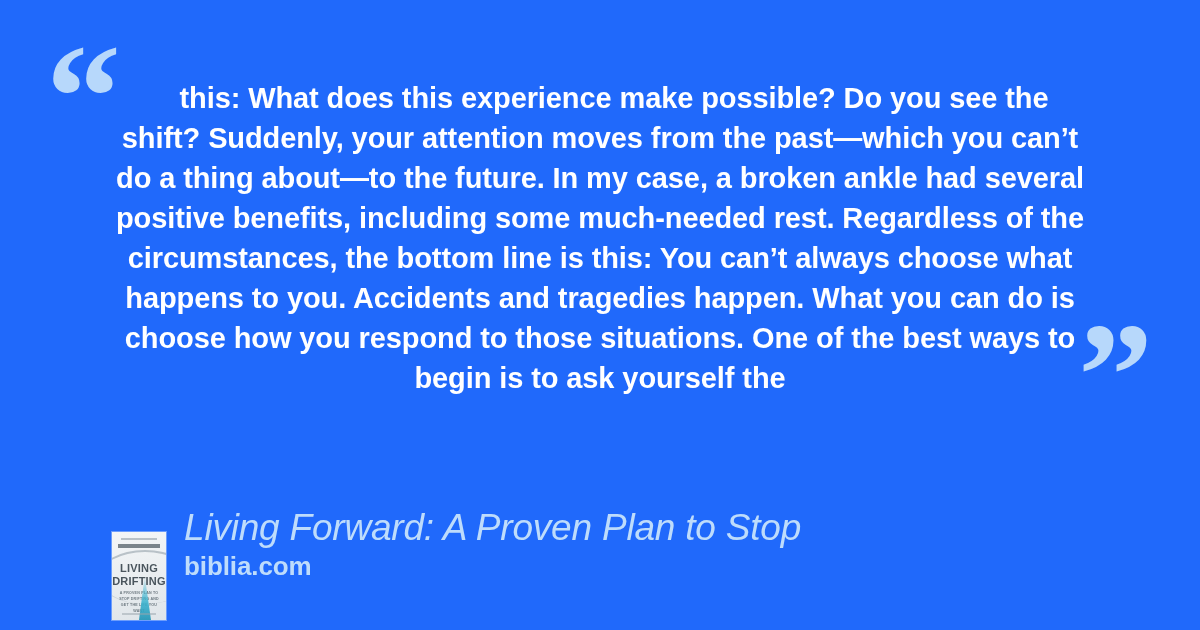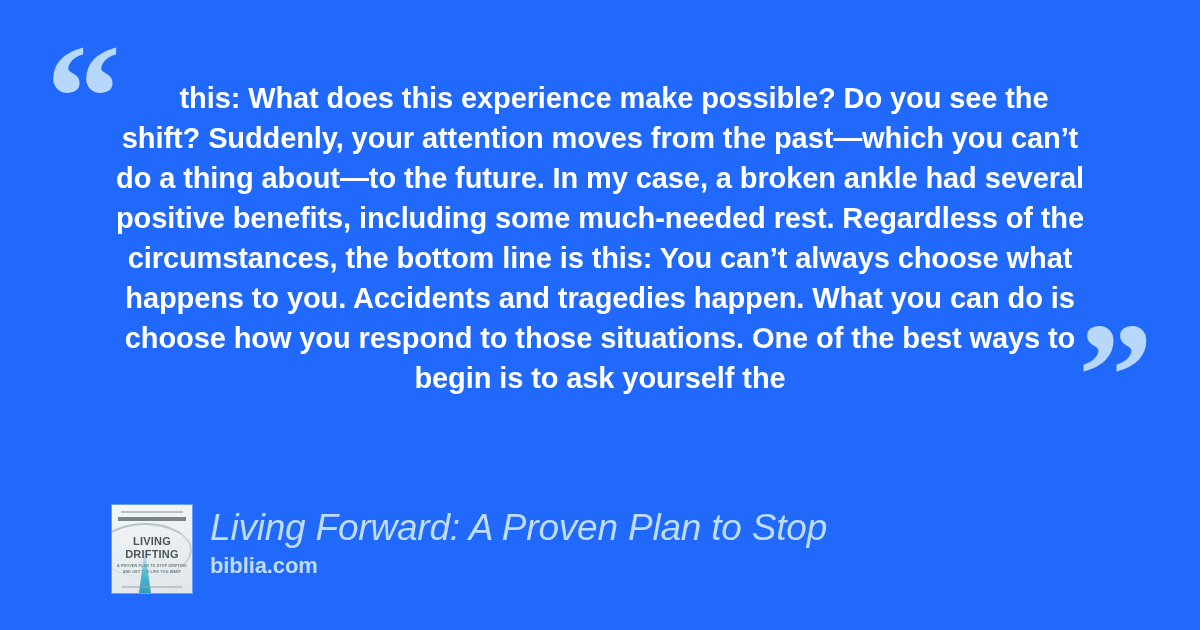--- a/index.html
+++ b/index.html
@@ -68,26 +68,27 @@
     position: absolute;
     left: 112px;
     top: 505px;
     display: flex;
     align-items: flex-start;
   }
 
   
   .book-cover {
     position: relative;
-    width: 80px;
+    width: 54px;
     height: 88px;
     background: linear-gradient(170deg, #f4f6f7 0%, #e9edf0 55%, #dfe5e9 100%);
     flex: 0 0 auto;
     overflow: hidden;
     box-shadow: 0 0 0 1px rgba(255,255,255,0.35);
+    margin-top: 27px;
   }
   .bc-topline {
     position: absolute;
     top: 6px;
     left: 9px;
     right: 9px;
     height: 2px;
     background: #9aa6ae;
     opacity: .65;
   }
@@ -171,21 +172,21 @@
     line-height: 42px;
     letter-spacing: -0.2px;
     white-space: nowrap;
     font-style: italic;
   }
   .site-name {
     margin: 4px 0 0 0;
     color: #bedcfb;
     font-family: "Liberation Sans", sans-serif;
     font-weight: 700;
-    font-size: 22px;
+    font-size: 26px;
     line-height: 26px;
     letter-spacing: -0.1px;
   }
 </style>
 </head>
 <body>
 
 <div class="card">
 
   <span class="quote-mark open">“</span>

